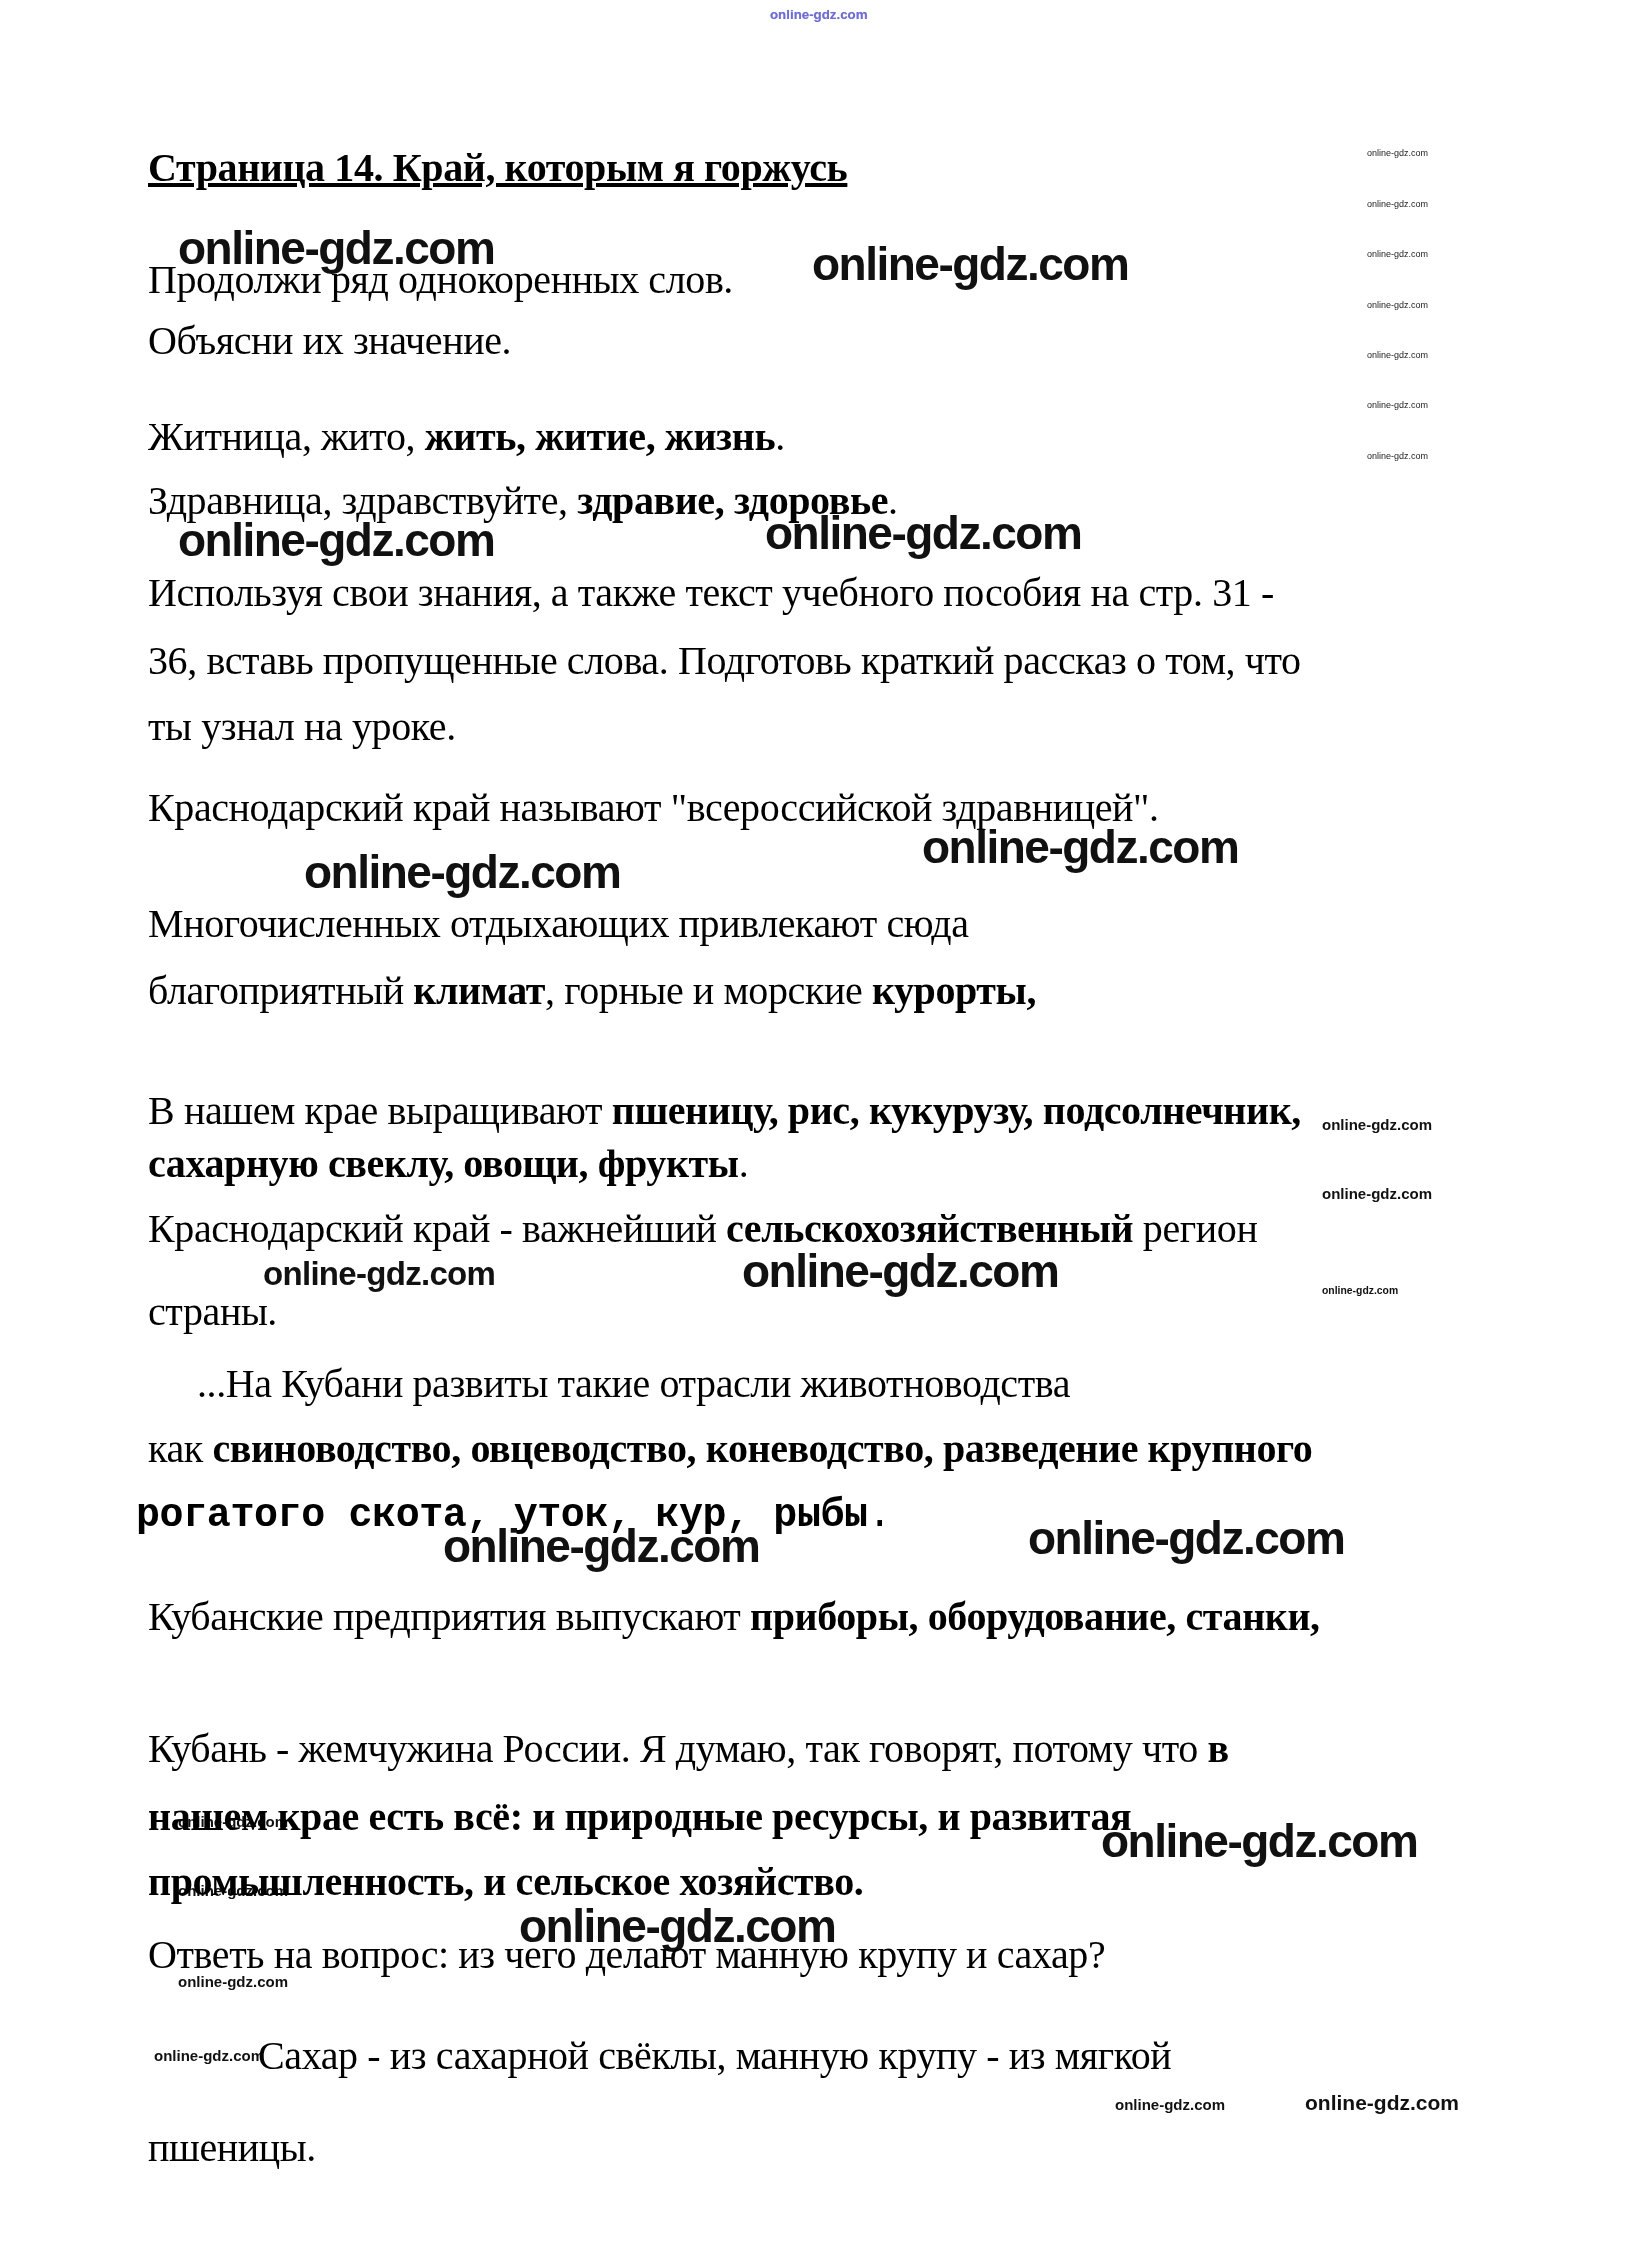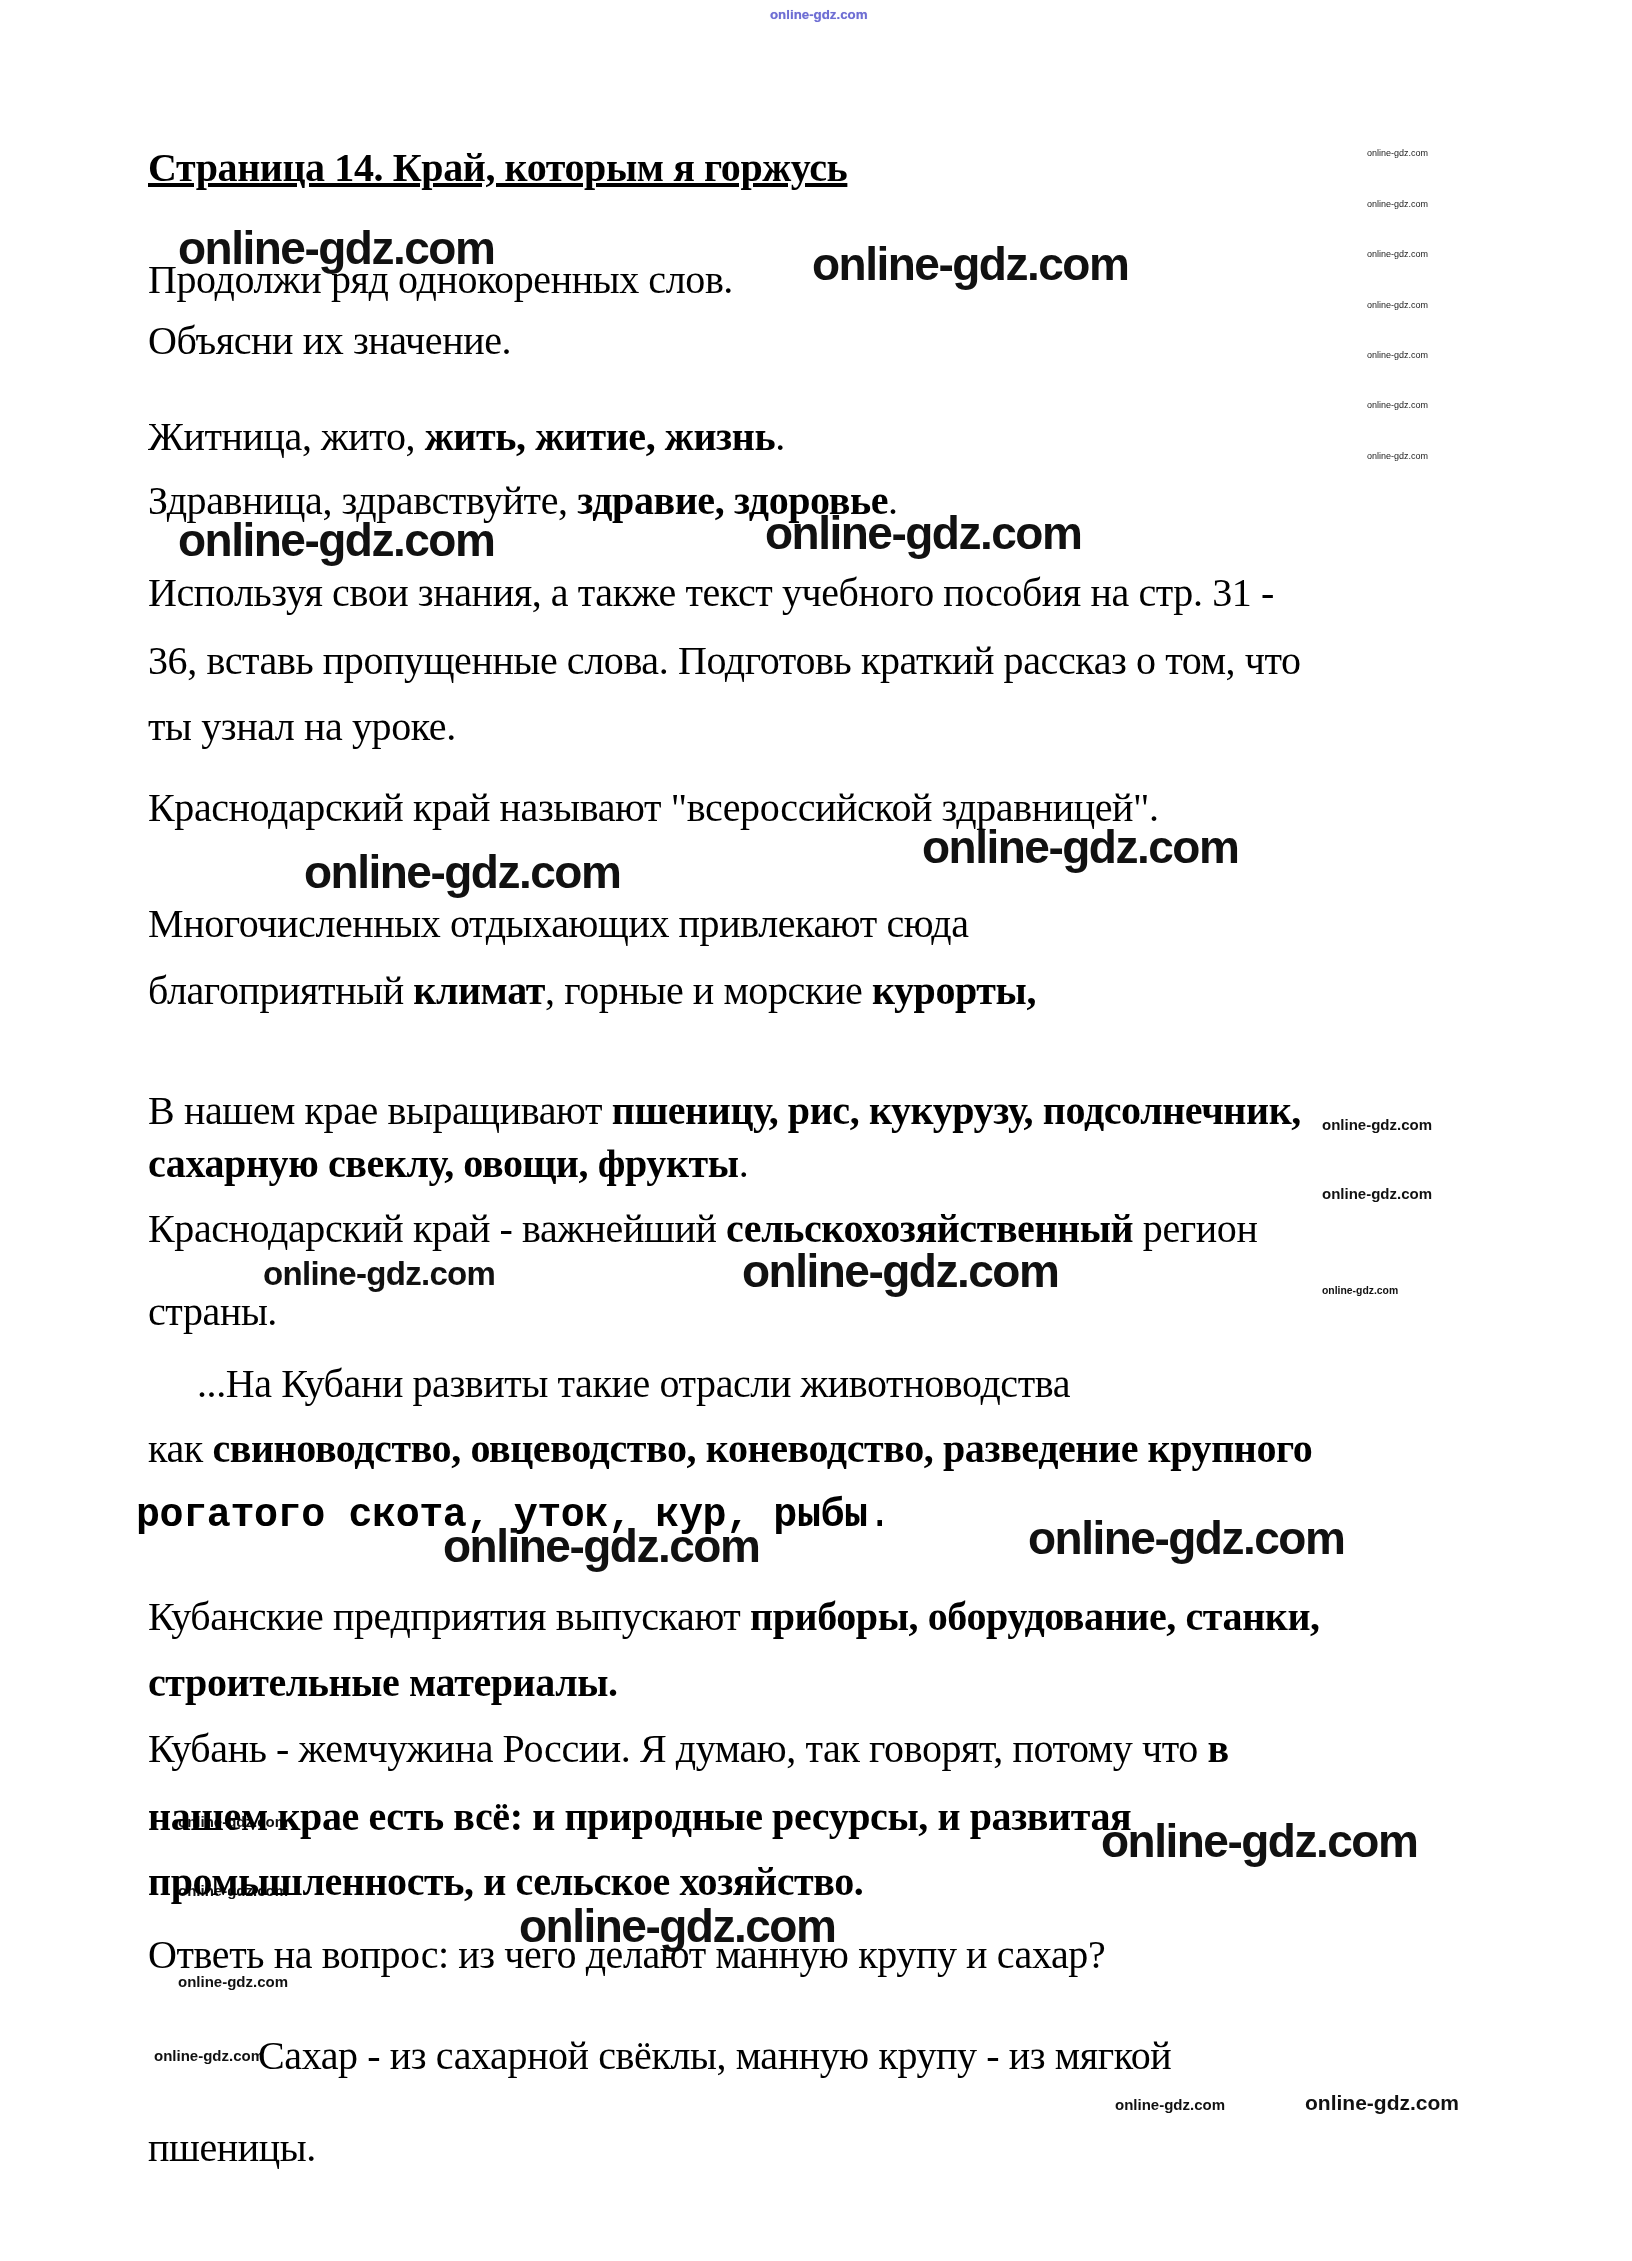--- a/index.html
+++ b/index.html
@@ -97,21 +97,20 @@
   <div class="line" style="left:148px;top:969px;"><span>благоприятный </span><span class="b">климат</span><span>, горные и морские </span><span class="b">курорты,</span></div>
   <div class="line" style="left:148px;top:1089px;"><span>В нашем крае выращивают </span><span class="b">пшеницу, рис, кукурузу, подсолнечник,</span></div>
   <div class="line" style="left:148px;top:1142px;"><span class="b">сахарную свеклу, овощи, фрукты</span><span>.</span></div>
   <div class="line" style="left:148px;top:1207px;"><span>Краснодарский край - важнейший </span><span class="b">сельскохозяйственный</span><span> регион</span></div>
   <div class="line" style="left:148px;top:1290px;text-align:center;"><span>страны.</span></div>
 
   <div class="line" style="left:197px;top:1362px;"><span>...На Кубани развиты такие отрасли животноводства</span></div>
   <div class="line" style="left:148px;top:1427px;"><span>как </span><span class="b">свиноводство, овцеводство, коневодство, разведение крупного</span></div>
   <div class="line" style="left:136px;top:1494px;font-family:Liberation Mono, monospace;"><span class="b">рогатого скота, уток, кур, рыбы</span><span>.</span></div>
   <div class="line" style="left:148px;top:1595px;"><span>Кубанские предприятия выпускают </span><span class="b">приборы, оборудование, станки,</span></div>
-  <div class="line" style="left:148px;top:1661px;"><span class="b">строительные материалы.</span></div>
 
   <div class="line" style="left:148px;top:1727px;"><span>Кубань - жемчужина России. Я думаю, так говорят, потому что </span><span class="b">в</span></div>
   <div class="line" style="left:148px;top:1795px;"><span class="b">нашем крае есть всё: и природные ресурсы, и развитая</span></div>
   <div class="line" style="left:148px;top:1860px;"><span class="b">промышленность, и сельское хозяйство.</span></div>
 
   <div class="line" style="left:148px;top:1933px;"><span>Ответь на вопрос: из чего делают манную крупу и сахар?</span></div>
   <div class="line" style="left:258px;top:2034px;"><span>Сахар - из сахарной свёклы, манную крупу - из мягкой</span></div>
   <div class="line" style="left:148px;top:2126px;"><span>пшеницы.</span></div>
 
 </div>

